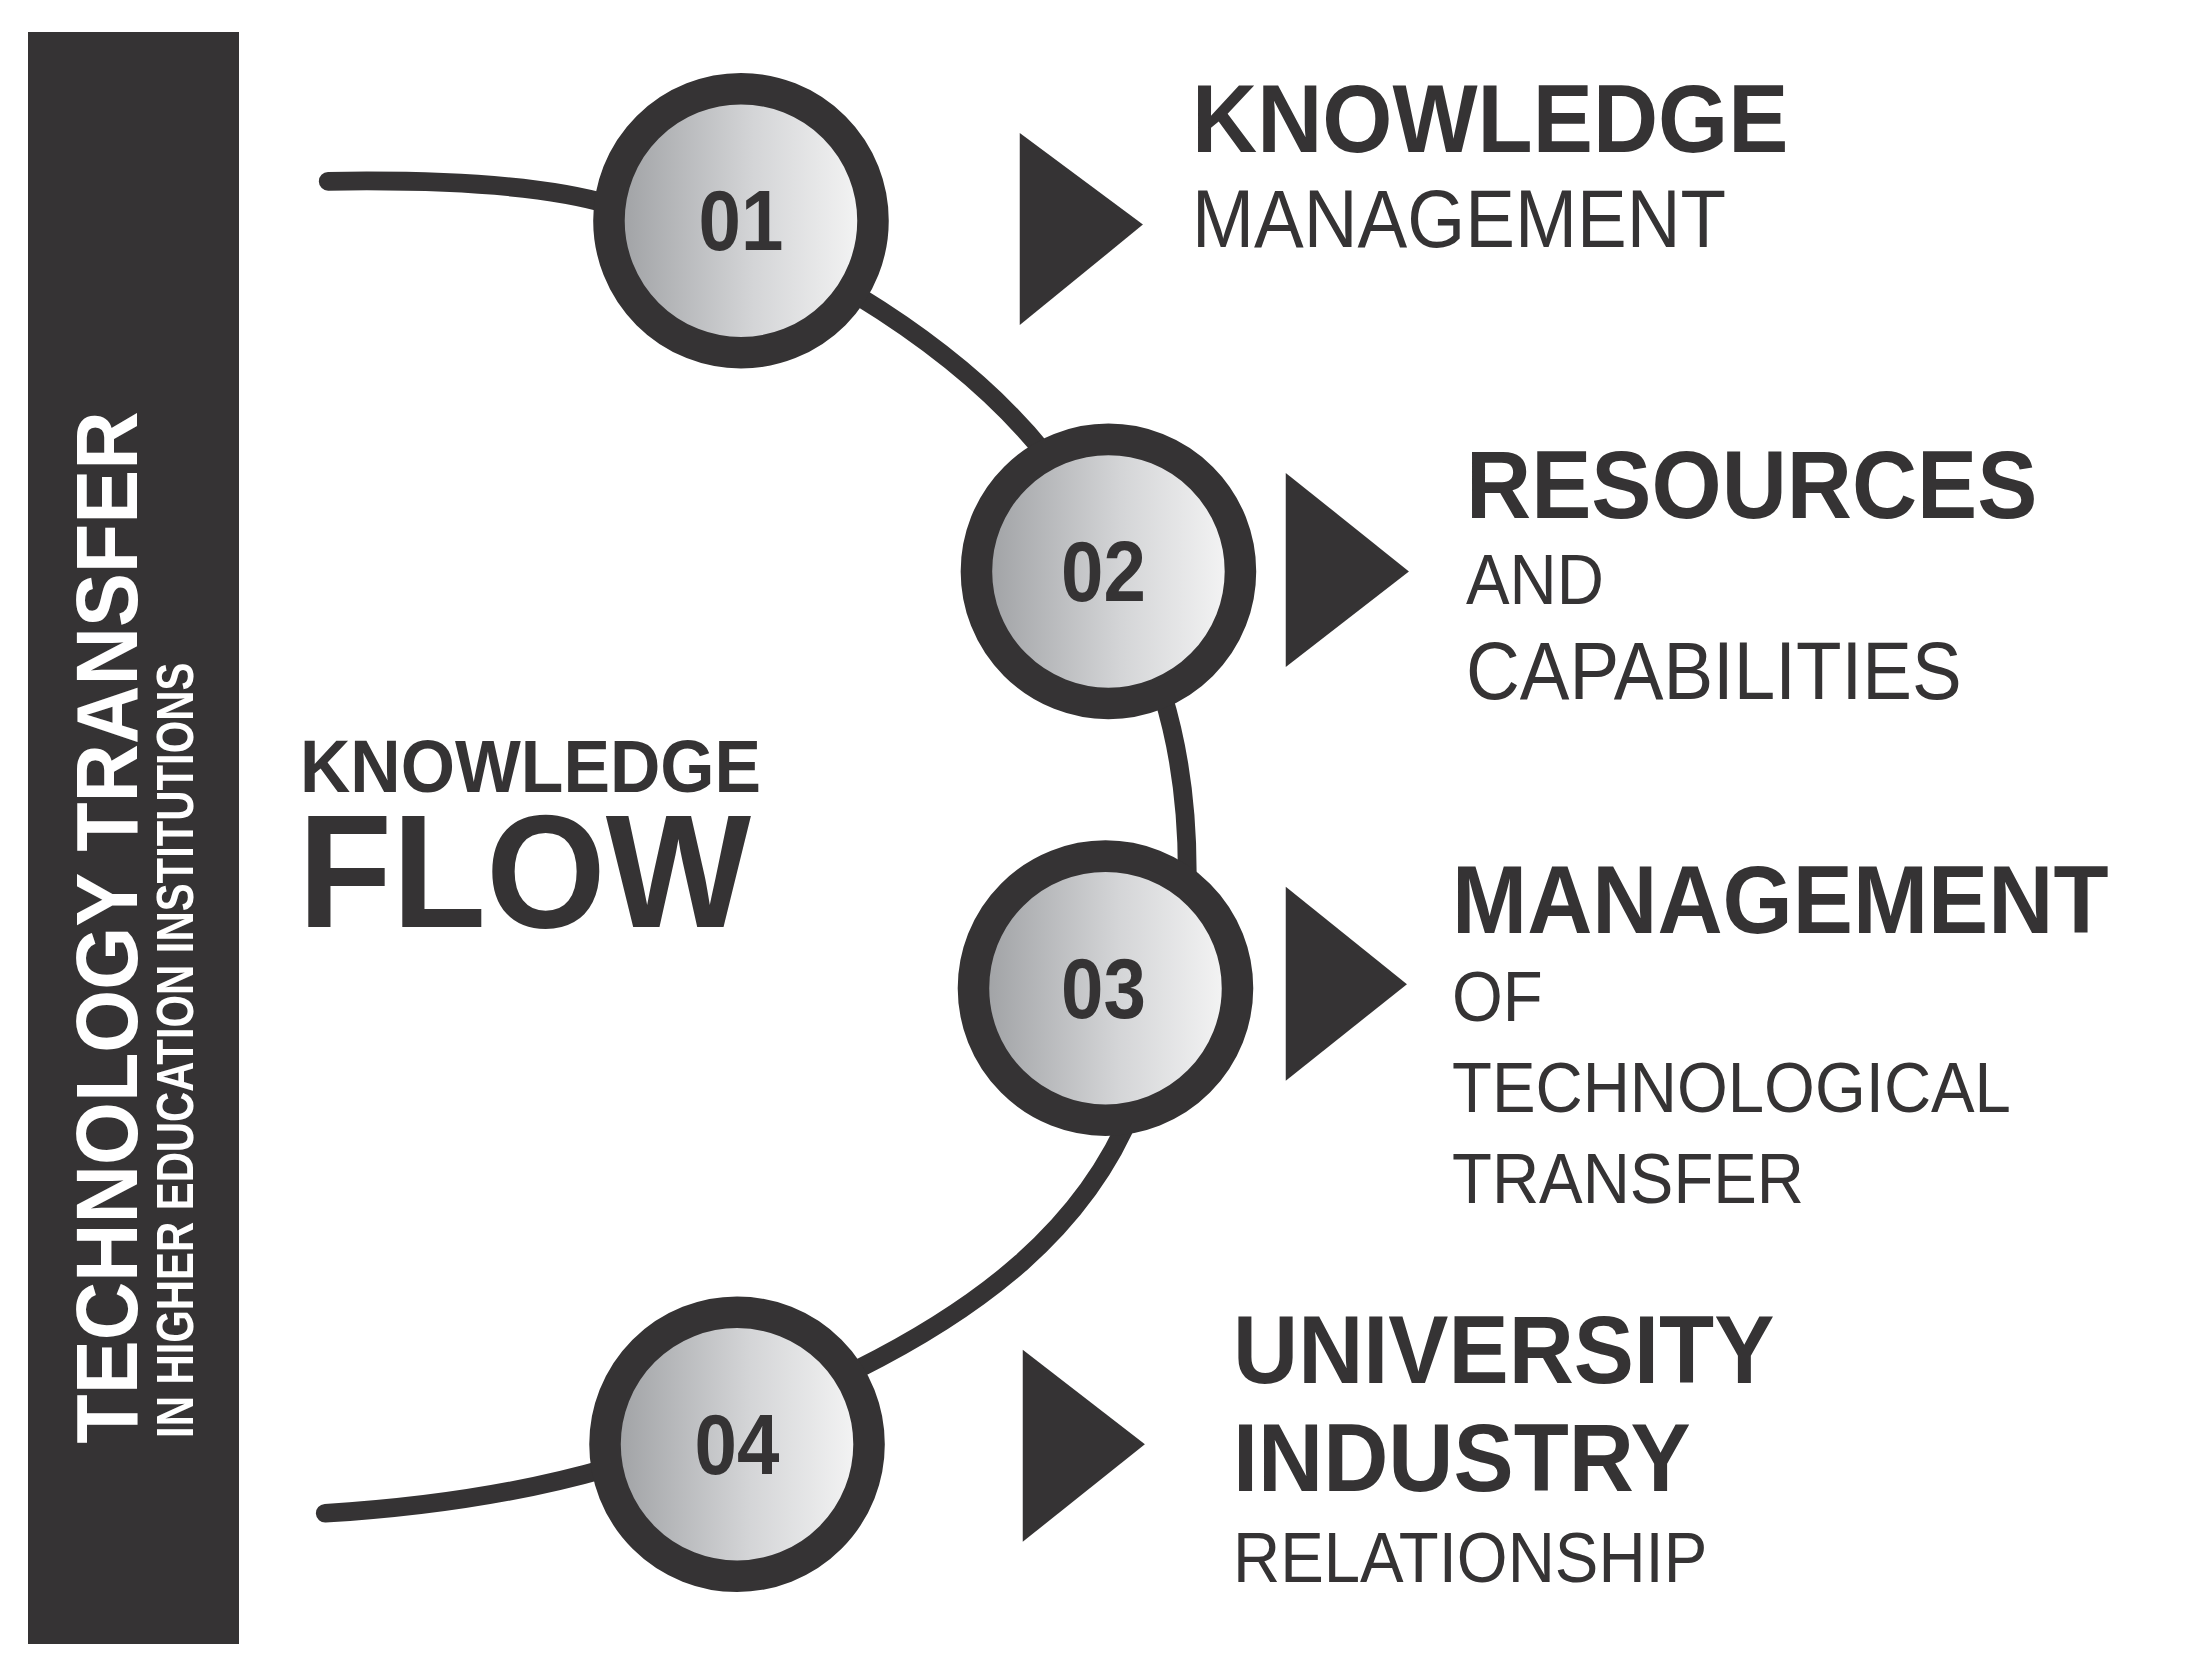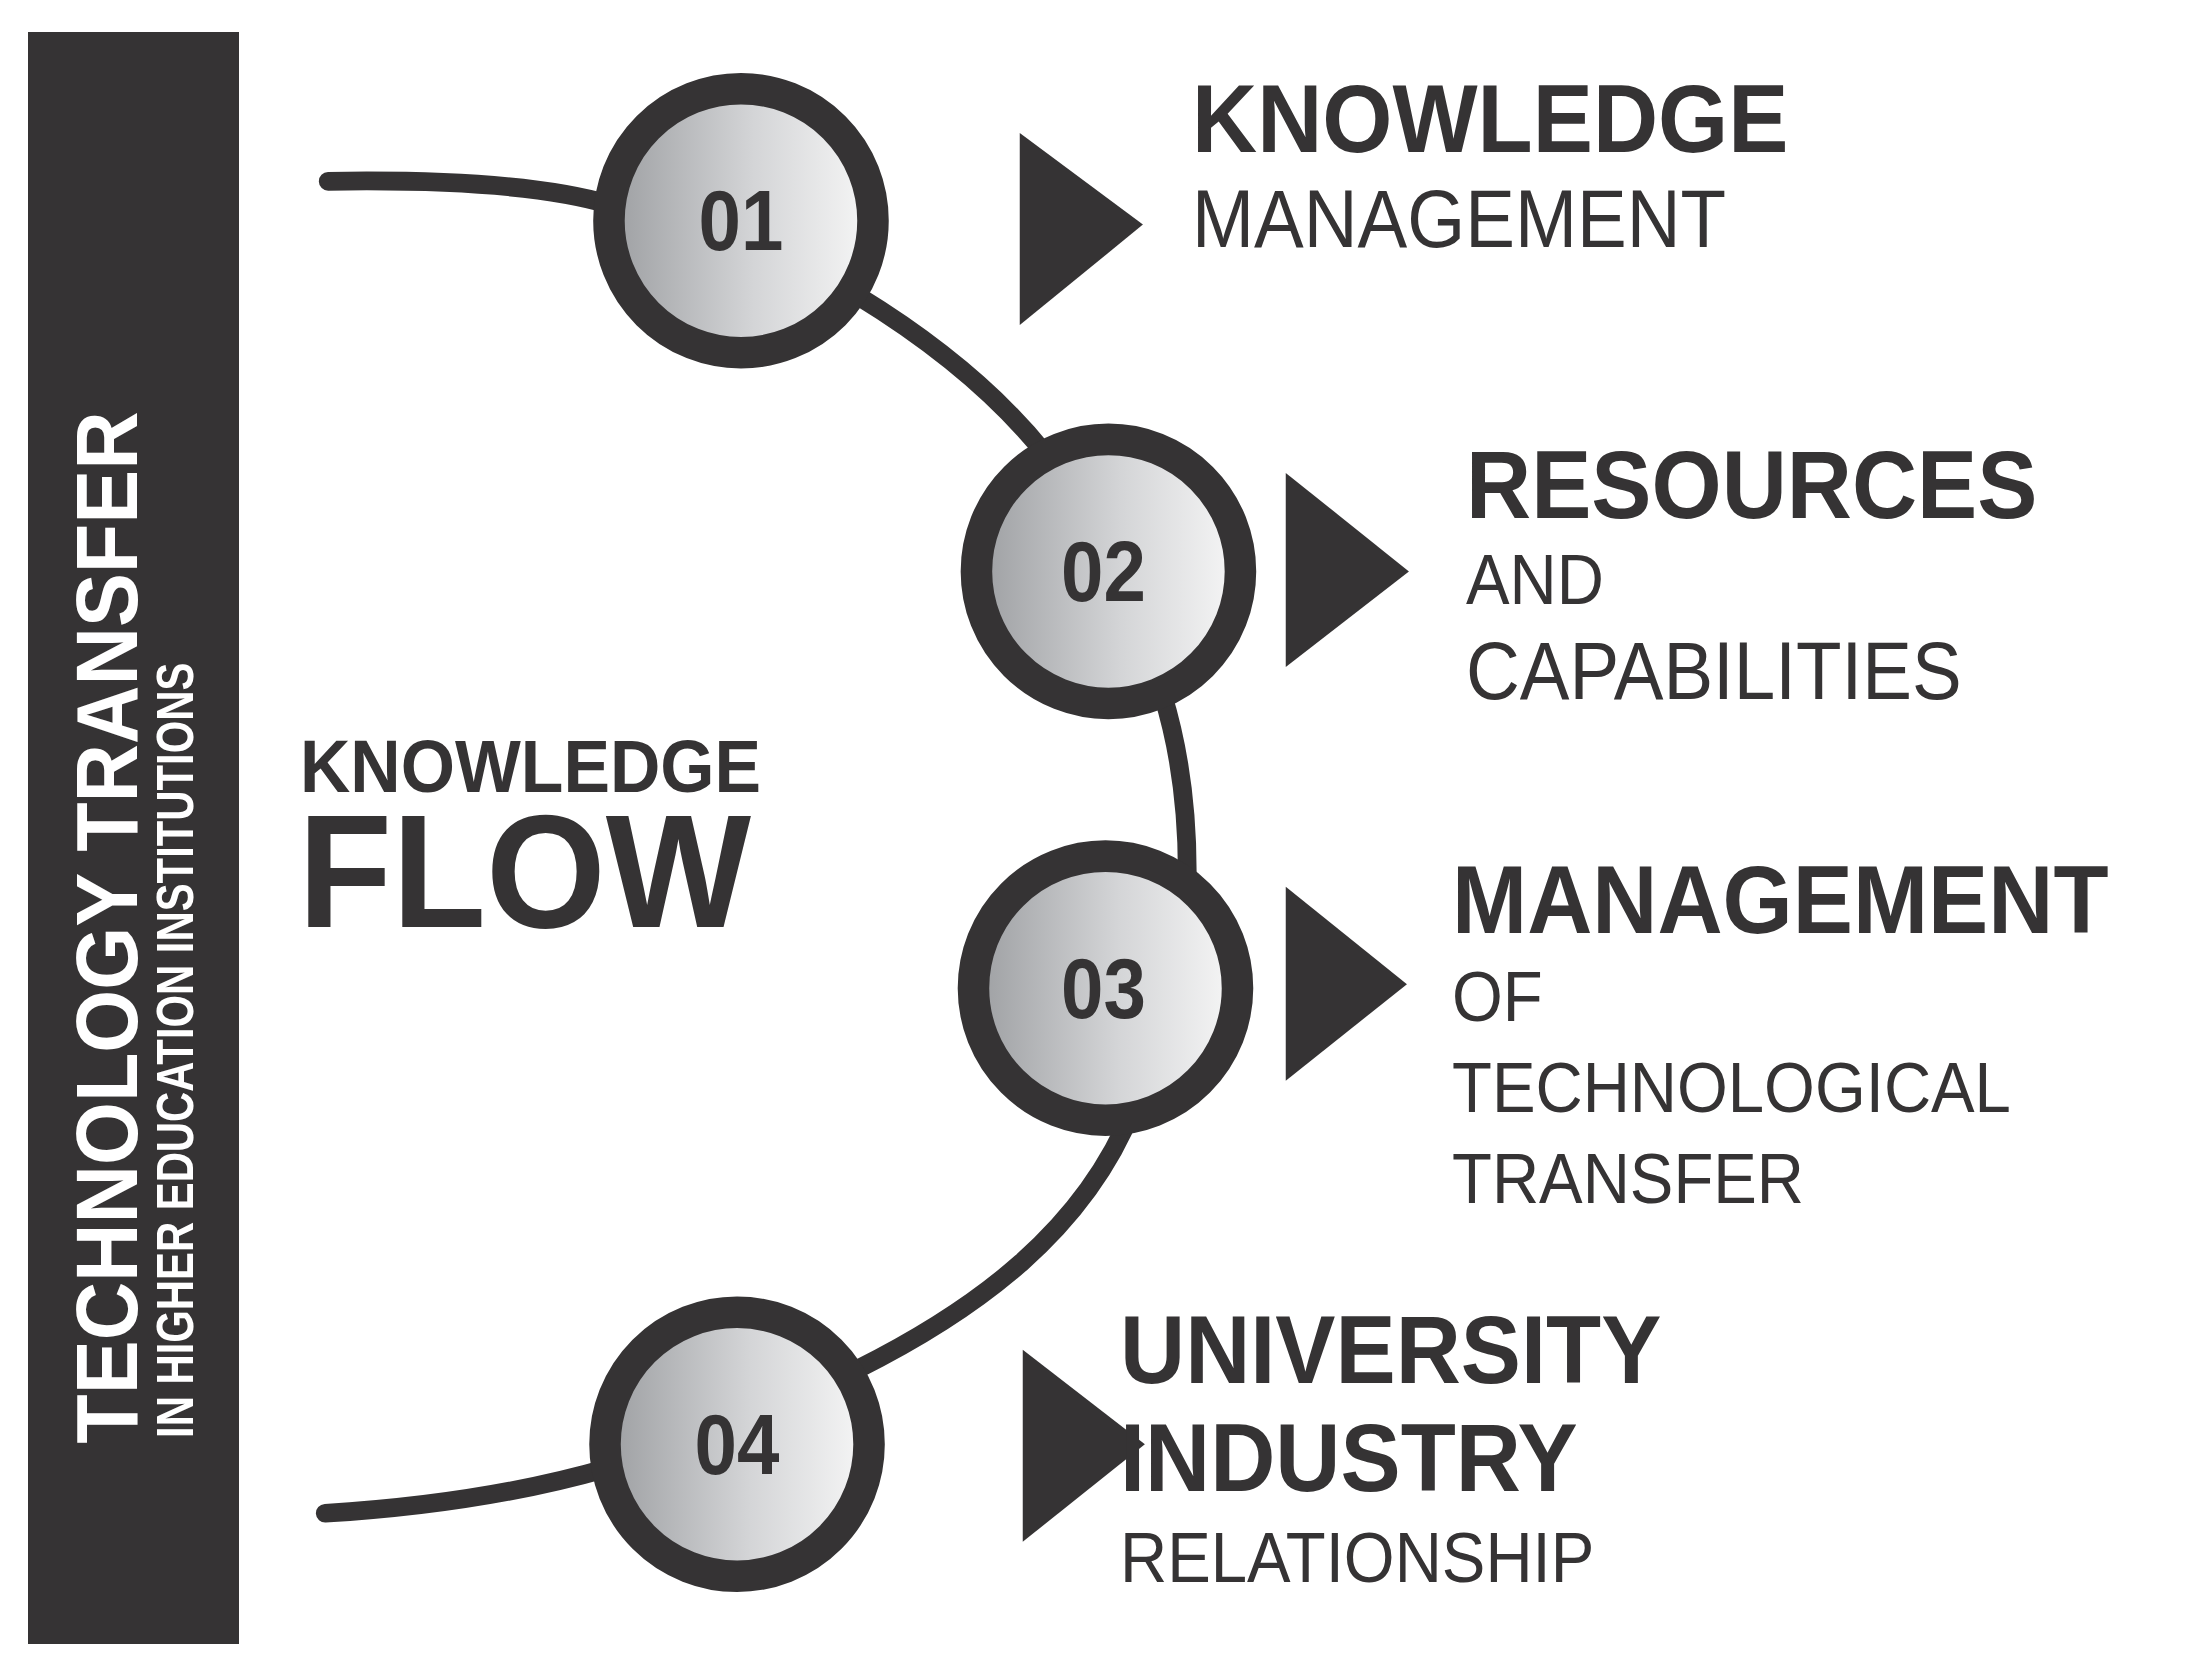--- a/index.html
+++ b/index.html
@@ -108,21 +108,21 @@
     transform: scaleX(0.92);
     transform-origin: left center;
   }
   .item-text .light.small {
     font-size: 71px;
     line-height: 91px;
   }
   .t1 { left: 1192px; top: 69px; }
   .t2 { left: 1466px; top: 426px; margin-top: 9px; }
   .t3 { left: 1452px; top: 849px; }
-  .t4 { left: 1120px; top: 1296px; }
+  .t4 { left: 1233px; top: 1296px; }
   .t1 .light { line-height: 102px; }
   .t3 .bold { line-height: 102px; }
   .t4 .bold { line-height: 108px; }
 </style>
 </head>
 <body>
 
 <div class="banner"></div>
 <div class="banner-text">
   <span class="banner-title">TECHNOLOGY TRANSFER</span>

